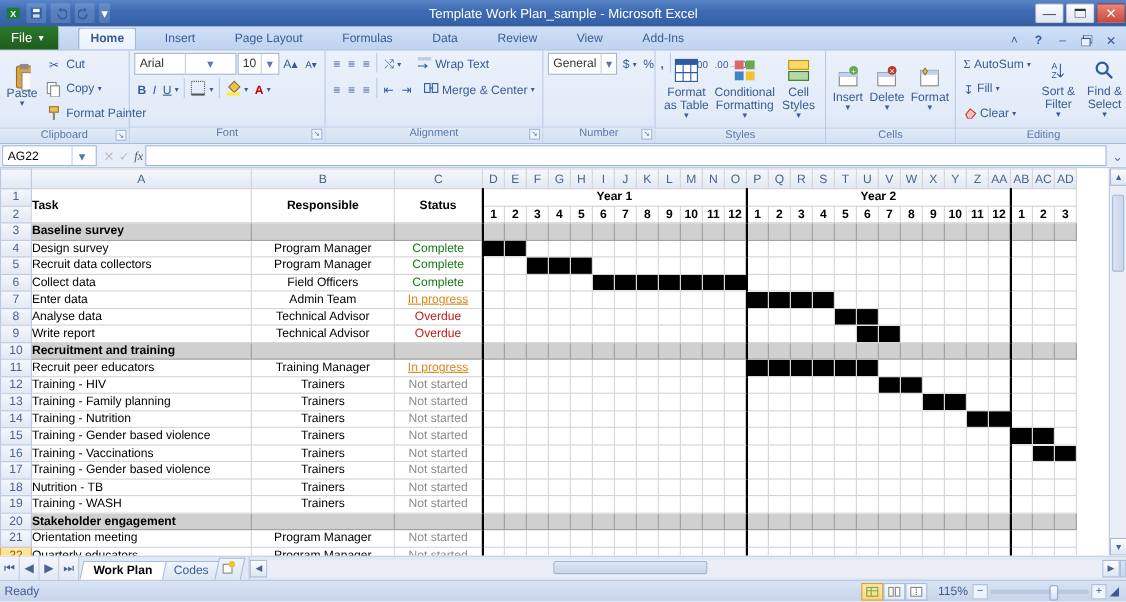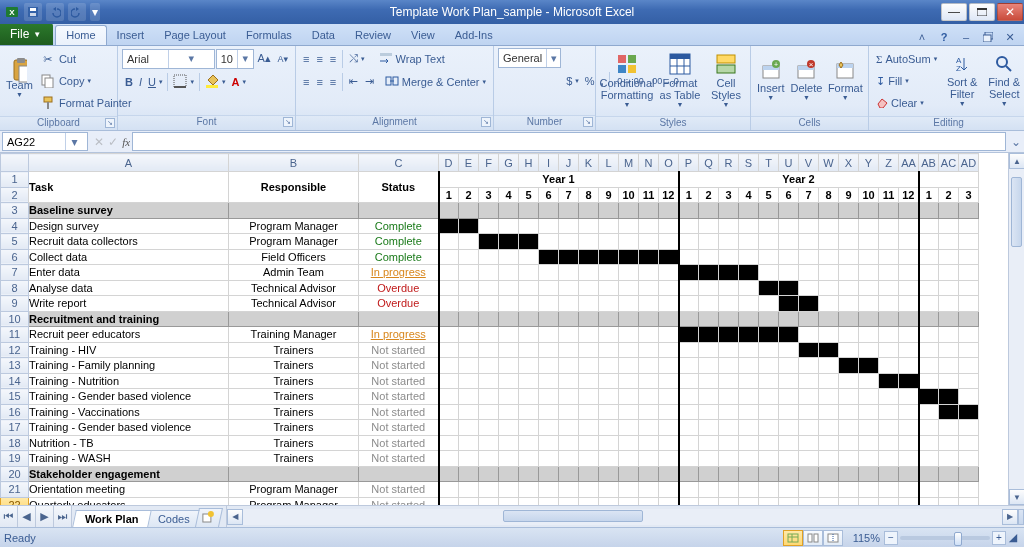--- a/index.html
+++ b/index.html
@@ -22,33 +22,34 @@
   .mini-icon { width: 16px; height: 16px; display:flex; align-items:center; justify-content:center; }
   .qat-btn { width:18px; height:18px; border-radius:2px; display:flex;align-items:center;justify-content:center;
              background: rgba(255,255,255,0.15); cursor:pointer; }
   .qat-btn svg { pointer-events:none; }
 
   
   .ribbon-tabs {
     height: 22px; background: linear-gradient(#cfe0f7,#bfd4f1);
     display: flex; align-items: flex-end; font-size: 11px; color:#3a5c93;
     border-bottom: 1px solid #8fa9cf;
+    gap: 16px;
   }
   .file-tab {
     background: linear-gradient(#2c7a2c,#1e5c1e); color:#fff;
     height: 22px; display:flex; align-items:center; padding: 0 12px 0 10px;
     border-top-right-radius: 3px; margin-right:2px; cursor:pointer;
     font-size:12px; gap:4px;
   }
   .tab { padding: 3px 10px 4px; cursor:pointer; }
   .tab.active {
     background: linear-gradient(#f5f9ff,#eaf1fb);
     border: 1px solid #8fa9cf; border-bottom: none;
     border-top-left-radius: 3px; border-top-right-radius: 3px;
-    color:#3a5c93; font-weight: 400;
+    color:#3a5c93; font-weight: 700;
   }
   .ribbon-tabs .right-tools { margin-left: auto; display:flex; gap:6px; padding-right:6px; color:#3a5c93; }
   .rt-btn { width:16px;height:16px;cursor:pointer;display:flex;align-items:center;justify-content:center; }
 
   
   .ribbon {
     height: 85px; display:flex;
     background: linear-gradient(#eaf1fb 0%, #e2ebf8 70%, #d4e1f3 100%);
     border-bottom: 1px solid #a9bdda;
     font-size: 11px; color:#3a5c93;
@@ -64,21 +65,21 @@
   .big-btn { display:flex; flex-direction:column; align-items:center; justify-content:center;
              width:40px; height:66px; border-radius:3px; cursor:pointer; padding:1px 2px;
              line-height:1.1; text-align:center; }
   .stack { display:flex; flex-direction:column; gap:1px; }
   .small-btn { height:21px; display:flex; align-items:center; gap:3px; padding:0 3px;
                border-radius:2px; cursor:pointer; white-space:nowrap; }
   .ddl { height:20px; border:1px solid #9fb6d6; background:#fff; display:flex; align-items:center;
          font-size:11px; color:#333; cursor:pointer; }
   .ddl span { padding: 0 4px; flex:1; }
   .dd-arrow { width:14px; border-left:1px solid #c0d0e8; height:100%; display:flex;align-items:center;justify-content:center;color:#5b77a5; }
-  .row { display:flex; gap:1px; align-items:center; }
+  .row { display:flex; gap:1px; align-items:flex-start; }
   .icon-sm { width:16px; height:16px; display:flex;align-items:center;justify-content:center; }
 
   
   .formula-bar { height:22px; display:flex; align-items:stretch; border-bottom:1px solid #b4c4dc;
                  background: #e8eef9; font-size:12px; }
   .name-box { width:86px; border:1px solid #9fb6d6; background:#fff; margin:1px 0 1px 2px;
               display:flex; align-items:center; }
   .name-box input { border:none; width:62px; font-size:11px; padding-left:4px; outline:none; }
   .name-box .dd-arrow { width:18px; }
   .fx-area { display:flex; align-items:center; gap:4px; margin:1px 0 1px 6px; color:#777; }
@@ -227,21 +228,21 @@
   <div class="group" style="width:118px">
     <div class="group-body">
       <div class="big-btn">
         <span class="icon-sm">
             <svg width="22" height="26">
               <rect x="3" y="2" width="14" height="20" rx="2" fill="#d9a441" stroke="#9d6f1d"></rect>
               <rect x="6" y="0" width="8" height="5" rx="1" fill="#8c8c8c"></rect>
               <rect x="8" y="8" width="12" height="16" fill="#fff" stroke="#888"></rect>
             </svg>
           </span>
-        <span>Team</span>
+        <span>Paste</span>
         <span style="font-size:7px;">▼</span>
       </div>
       <div class="stack">
         <div class="small-btn">
             <span class="icon-sm">✂</span>
             <span>Cut</span>
           </div>
         <div class="small-btn">
             <span class="icon-sm">
               <svg width="14" height="14">
@@ -386,39 +387,39 @@
         <div class="small-btn">
             <span style="font-size:9px;">.00→.0</span>
           </div>
       </div>
     </div>
     <div class="group-label"><span>Number</span><span class="launcher">↘</span></div>
   </div>
 
   <div class="group" style="width:158px">
     <div class="group-body">
-      <div class="big-btn" style="width:54px">
-        <span><svg width="22" height="22">
-              <rect x="2" y="2" width="8" height="8" fill="#e06666"></rect>
-              <rect x="12" y="2" width="8" height="8" fill="#6aa84f"></rect>
-              <rect x="2" y="12" width="8" height="8" fill="#3d85c6"></rect>
-              <rect x="12" y="12" width="8" height="8" fill="#f1c232"></rect>
-            </svg></span>
-        <span>Conditional Formatting</span>
-          <span style="font-size:7px;">▼</span>
-      </div>
       <div class="big-btn" style="width:48px">
         <span><svg width="22" height="22">
               <rect x="1" y="1" width="20" height="20" fill="#fff" stroke="#2d5aa0"></rect>
               <rect x="1" y="1" width="20" height="5" fill="#2d5aa0"></rect>
               <line x1="8" y1="1" x2="8" y2="21" stroke="#2d5aa0"></line>
               <line x1="15" y1="1" x2="15" y2="21" stroke="#2d5aa0"></line>
               <line x1="1" y1="13" x2="21" y2="13" stroke="#2d5aa0"></line>
             </svg></span>
         <span>Format as Table</span>
+          <span style="font-size:7px;">▼</span>
+      </div>
+      <div class="big-btn" style="width:54px">
+        <span><svg width="22" height="22">
+              <rect x="2" y="2" width="8" height="8" fill="#e06666"></rect>
+              <rect x="12" y="2" width="8" height="8" fill="#6aa84f"></rect>
+              <rect x="2" y="12" width="8" height="8" fill="#3d85c6"></rect>
+              <rect x="12" y="12" width="8" height="8" fill="#f1c232"></rect>
+            </svg></span>
+        <span>Conditional Formatting</span>
           <span style="font-size:7px;">▼</span>
       </div>
       <div class="big-btn" style="width:40px">
         <span><svg width="22" height="22">
               <rect x="2" y="2" width="18" height="8" fill="#ffd966" stroke="#bf9000"></rect>
               <rect x="2" y="12" width="18" height="8" fill="#b6d7a8" stroke="#38761d"></rect>
             </svg></span>
         <span>Cell Styles</span>
           <span style="font-size:7px;">▼</span>
       </div>

